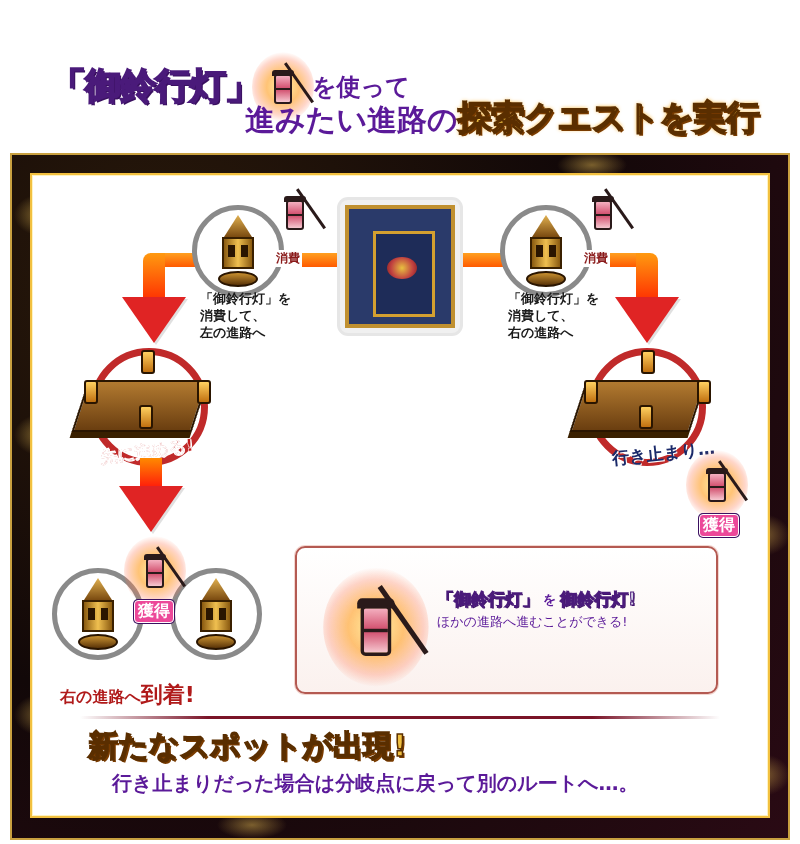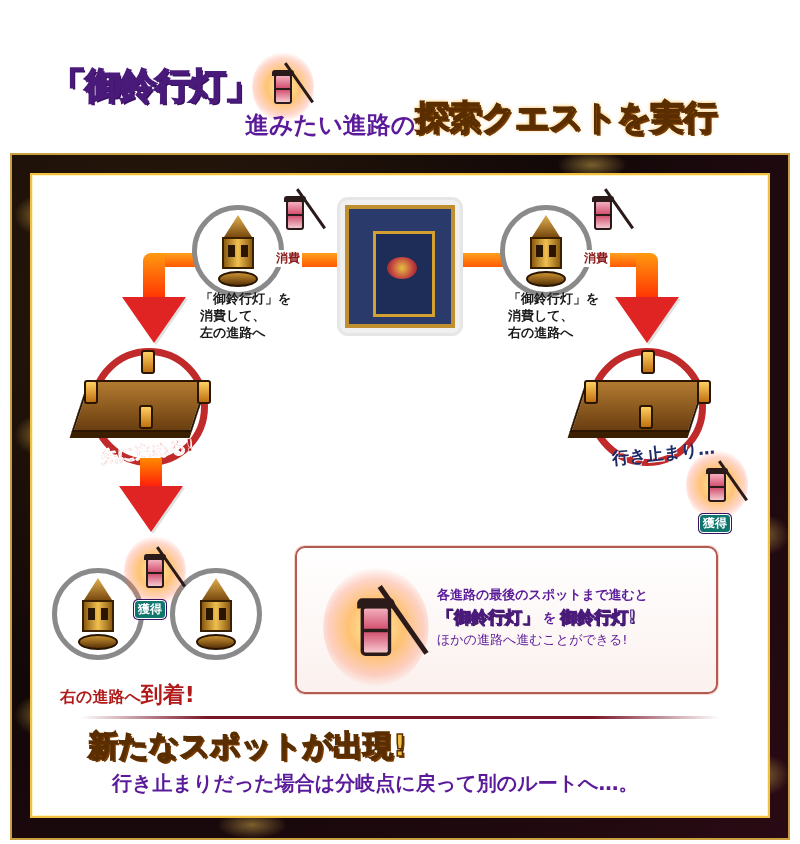--- a/index.html
+++ b/index.html
@@ -7,21 +7,21 @@
          font-family: "DejaVu Sans", "Liberation Sans", sans-serif; }
 
   
   .header { position: absolute; left: 0; top: 0; width: 800px; height: 150px; }
   .h-line1 { position: absolute; left: 50px; top: 62px; display: flex; align-items: center; }
   .title-bracket { font-size: 36px; font-weight: bold; color: #d8d4ea;
     -webkit-text-stroke: 2px #4a1a7a; letter-spacing: -1px;
     text-shadow: 2px 2px 0 #3a1060, 0 0 3px #ffffff; }
   .title-small { font-size: 24px; font-weight: bold; color: #5b1a99; margin-left: 4px; }
   .h-line2 { position: absolute; left: 245px; top: 95px; display: flex; align-items: flex-end; }
-  .title-medium { font-size: 24px; font-weight: bold; color: #5b1a99; }
+  .title-medium { font-size: 30px; font-weight: bold; color: #5b1a99; }
   .title-gold { font-size: 34px; font-weight: bold; color: #f0c040;
     -webkit-text-stroke: 1.5px #5a2e00;
     text-shadow: 2px 2px 0 #7a3c00, 0 0 4px #f5a000; letter-spacing: -1px; }
 
   
   .lantern { position: relative; display: inline-block; width: 34px; height: 46px; }
   .lantern .glow { position: absolute; left: -14px; top: -12px; width: 62px; height: 70px; border-radius: 50%;
     background: radial-gradient(circle, rgba(255,240,160,0.95) 0%, rgba(255,170,60,0.7) 35%, rgba(255,120,80,0.3) 60%, rgba(255,255,255,0) 75%); }
   .lantern .body { position: absolute; left: 8px; top: 10px; width: 18px; height: 30px;
     background: linear-gradient(180deg, #f4b0c0 0%, #d04a6a 50%, #f6c8d0 100%);
@@ -83,21 +83,21 @@
   
   .stage { position: absolute; width: 120px; height: 52px;
     background: linear-gradient(180deg, #b27a30, #6a3e10); transform: skewX(-18deg);
     border: 2px solid #2a1500; box-shadow: 0 6px 0 #3a2000; }
   .stage-lamp { position: absolute; width: 14px; height: 24px; background: linear-gradient(180deg, #ffd060, #c07010);
     border: 2px solid #2a1500; border-radius: 3px; }
 
   
   .small-label { position: absolute; font-size: 13px; line-height: 17px; color: #1a1a1a; font-weight: bold; }
   .consume-badge { position: absolute; font-size: 12px; font-weight: bold; color: #8a1a1a; background: #ffffff; padding: 0 2px; }
-  .acquire-badge { position: absolute; font-size: 12px; font-weight: bold; color: #ffffff; background: #0f766e;
+  .acquire-badge { position: absolute; font-size: 16px; font-weight: bold; color: #ffffff; background: #ec4899;
     border: 1.5px solid #ffffff; border-radius: 4px; padding: 0 3px; box-shadow: 0 0 0 1px #3a1060; }
   .arc-label { position: absolute; font-size: 17px; font-weight: bold; }
   .advance { color: #c01a1a; -webkit-text-stroke: 0.5px #ffffff; text-shadow: 1px 1px 0 #fff; }
   .deadend { color: #1a2a6a; text-shadow: 1px 1px 0 #fff; }
 
   .arrive { position: absolute; left: 60px; top: 680px; font-weight: bold; color: #b01a1a; }
   .arrive .a-small { font-size: 16px; }
   .arrive .a-big { font-size: 22px; }
 
   
@@ -127,20 +127,21 @@
 
 <div class="header">
   <div class="h-line1">
     <span class="title-bracket">「御鈴行灯」</span>
     <span class="lantern" style="margin:0 8px 0 6px;">
       <span class="glow"></span>
         <span class="stick"></span>
         <span class="cap"></span>
         <span class="body"></span>
     </span>
+    <span class="title-small">を使って</span>
   </div>
   <div class="h-line2">
     <span class="title-medium">進みたい進路の</span>
     <span class="title-gold">探索クエストを実行</span>
   </div>
 </div>
 
 <div class="frame">
   <div class="panel"></div>
 </div>
@@ -245,21 +246,20 @@
 </div>
 
 <div class="info-box">
   <span class="lantern lantern-lg" style="left:50px; top:40px; transform:scale(1.7); transform-origin:top left;">
     <span class="glow"></span>
       <span class="stick"></span>
       <span class="cap"></span>
       <span class="body"></span>
   </span>
   <div class="info-text">
-    <div class="info-l1">各進路の最後のスポットまで進むと</div>
     <div class="info-l2">
       <span class="lav">「御鈴行灯」</span>
       <span class="mid">を</span>
       <span class="lav">御鈴行灯!</span>
     </div>
     <div class="info-l3">ほかの進路へ進むことができる!</div>
   </div>
 </div>
 
 <div class="divider"></div>

